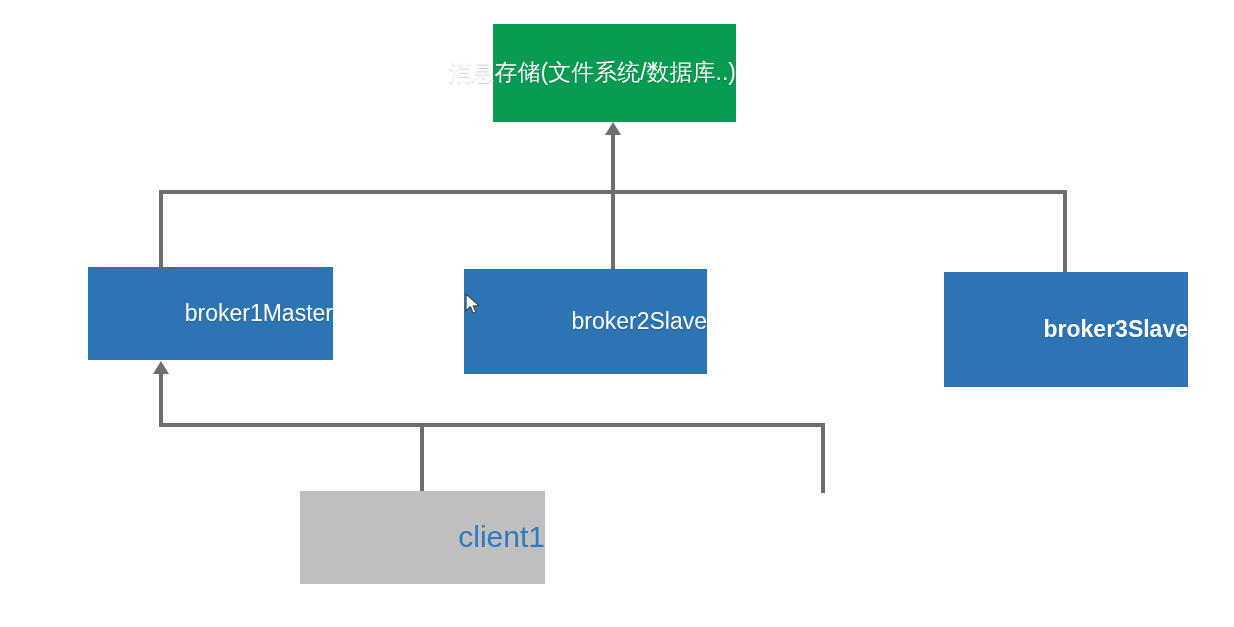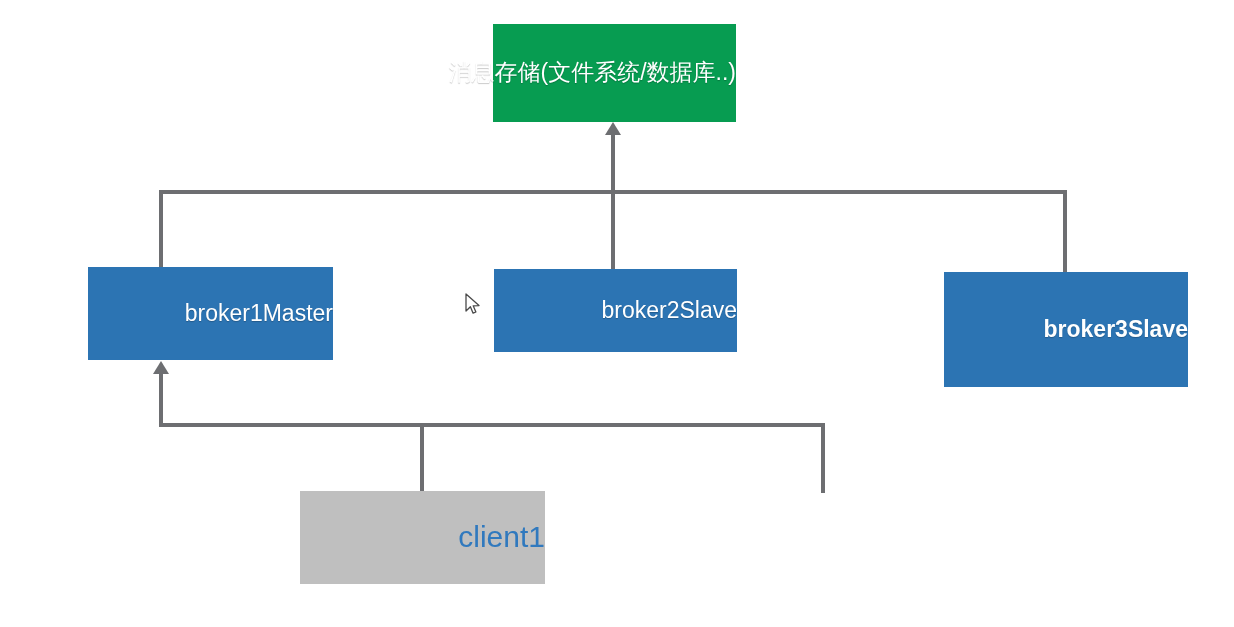--- a/index.html
+++ b/index.html
@@ -46,21 +46,21 @@
   }
 
   
   .node-broker {
     background: #2C74B3;
     color: #ffffff;
     font-size: 23px;
     text-shadow: 0 1px 1px rgba(0,0,0,0.22);
   }
   .node-broker1 { left: 40px;  top: 267px; width: 245px; height: 93px; margin-left: 48px; }
-  .node-broker2 { left: 494px; top: 269px; width: 243px; height: 83px; }
+  .node-broker2 { left: 464px; top: 269px; width: 243px; height: 105px; }
   .node-broker3 { left: 944px; top: 272px; width: 244px; height: 115px; font-weight: bold; }
 
   
   .node-client {
     background: #BFBFBF;
     color: #3079BE;
     font-size: 30px;
     height: 93px;
     width: 245px;
     top: 491px;

